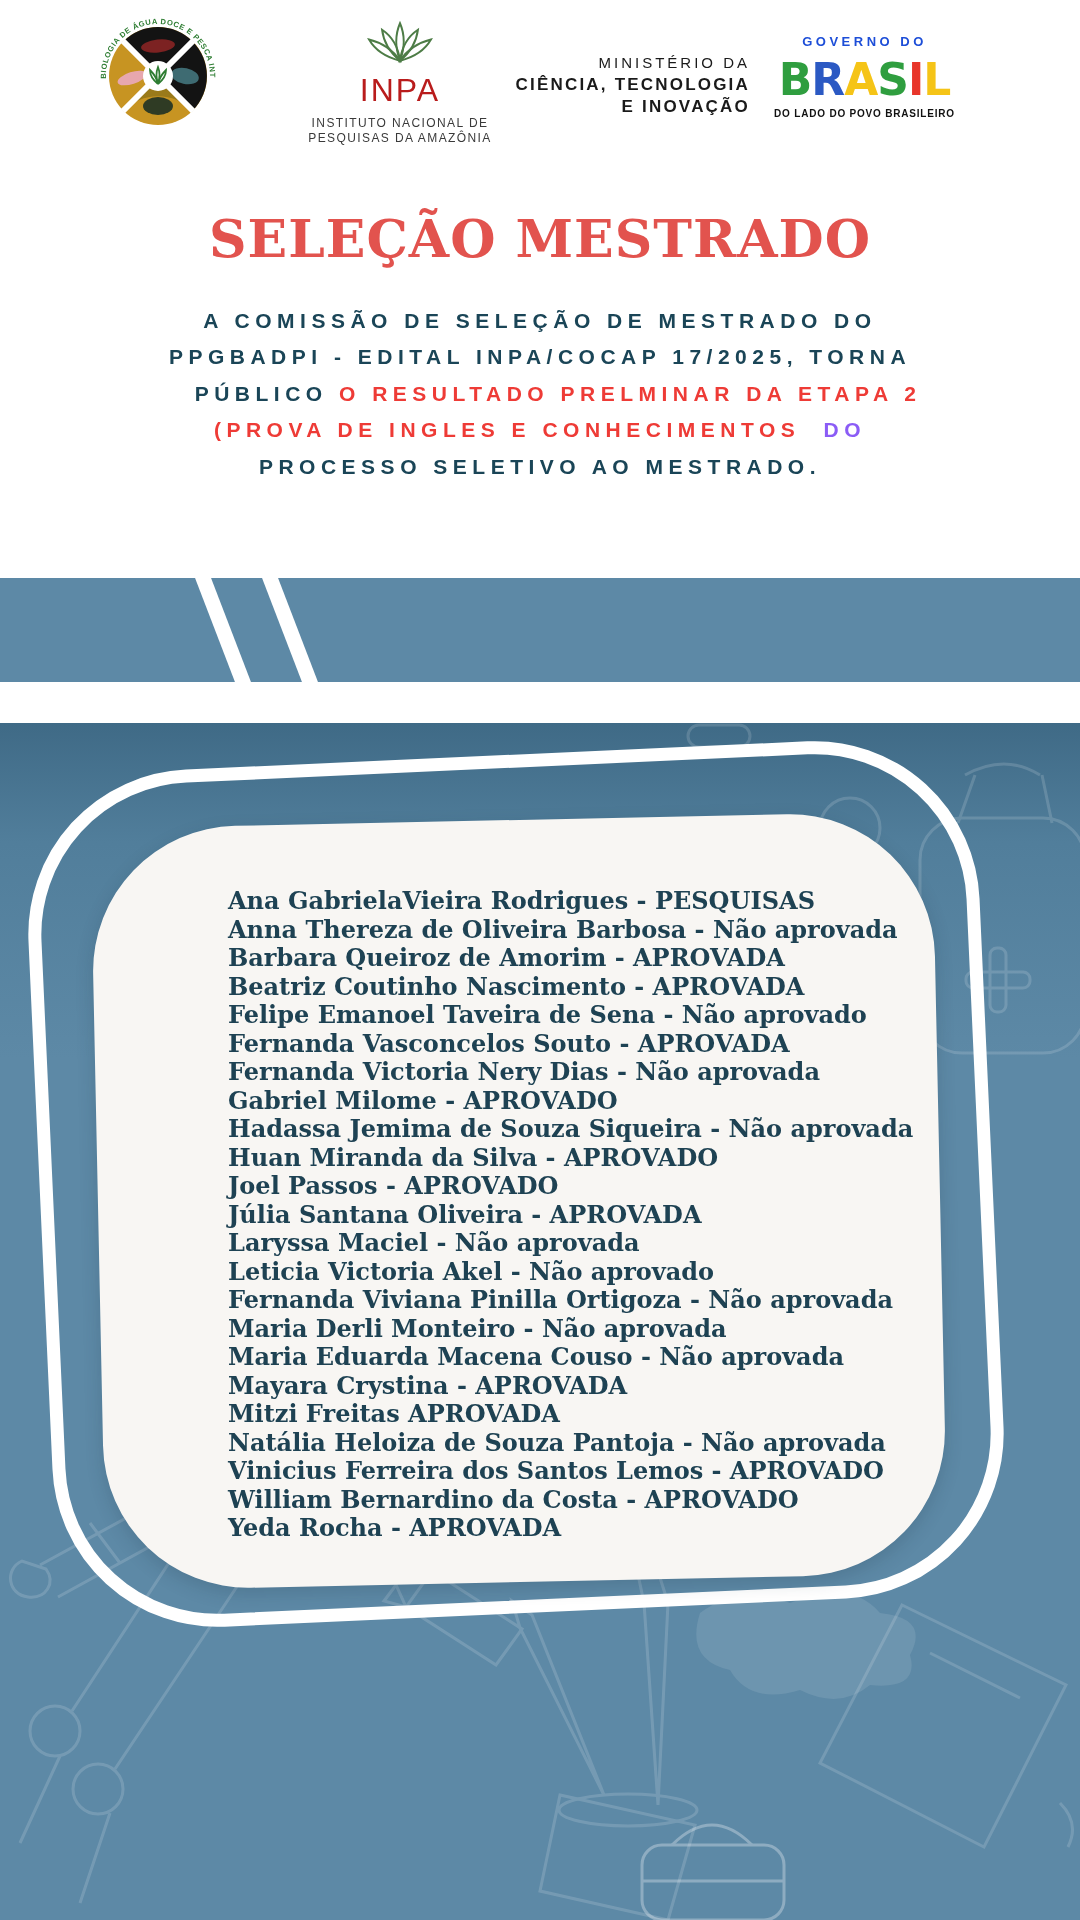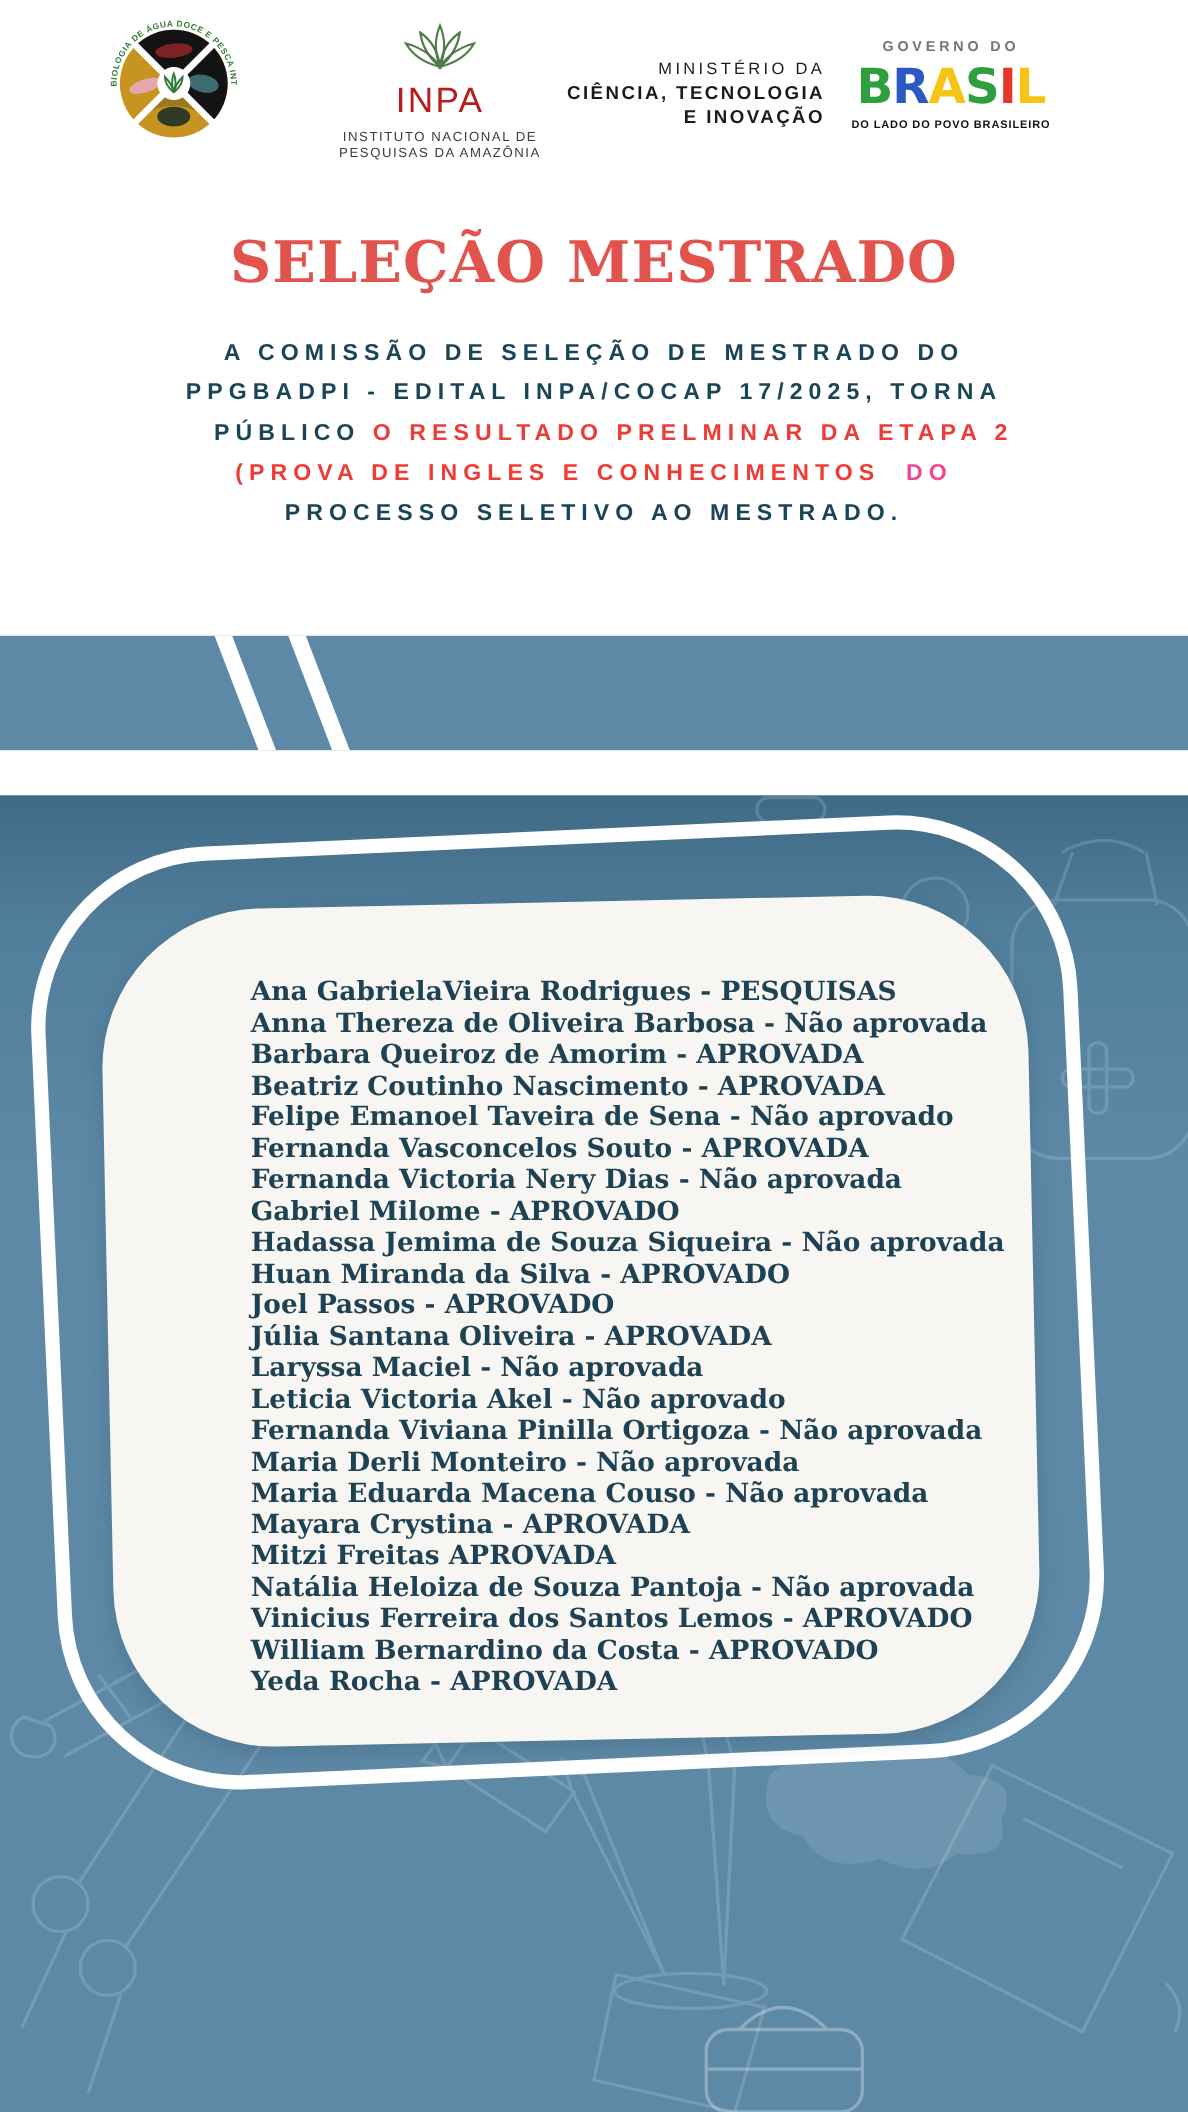--- a/index.html
+++ b/index.html
@@ -10,21 +10,21 @@
   
   .header { position:absolute; left:0; top:0; width:1080px; height:150px; }
   .ppg-logo { position:absolute; left:92px; top:6px; width:132px; height:132px; }
   .inpa-logo { position:absolute; left:295px; top:20px; width:210px; height:118px; text-align:center; }
   .inpa-acronym { font-weight:400; font-size:32px; letter-spacing:2px; color:#b91c1c; line-height:44px; }
   .inpa-sub { font-size:12px; letter-spacing:1.4px; color:#3a3a3a; line-height:15px; margin-top:4px; font-weight:500; }
   .ministry-logo { position:absolute; left:505px; top:52px; width:245px; text-align:right; color:#1a1a1a; }
   .ministry-l1 { font-size:15px; letter-spacing:3px; font-weight:500; line-height:22px; }
   .ministry-l2, .ministry-l3 { font-size:17px; letter-spacing:2.2px; font-weight:800; line-height:22px; }
   .gov-logo { position:absolute; left:762px; top:34px; width:205px; text-align:center; }
-  .gov-top { font-size:13px; font-weight:800; letter-spacing:3.5px; color:#737373; }
+  .gov-top { font-size:13px; font-weight:800; letter-spacing:3.5px; color:#1d4ed8; }
   .gov-word { display:flex; justify-content:center; align-items:flex-end; height:54px; margin-top:2px; }
   .gov-word span { font-family:"DejaVu Sans", sans-serif; font-weight:800; font-size:44px; line-height:50px; letter-spacing:-1px; }
   .gov-bottom { font-size:10px; font-weight:700; letter-spacing:0.8px; color:#111; margin-top:3px; }
 
   
   .poster-title { position:absolute; left:0; top:208px; width:1080px; text-align:center;
     font-family:"DejaVu Serif", serif; font-weight:700; font-size:52px; letter-spacing:1px; color:#e2534e; }
   .announcement { position:absolute; left:0; top:303px; width:1080px; text-align:center; }
   .ann-line { font-weight:700; font-size:21px; letter-spacing:5.5px; line-height:36.4px; white-space:nowrap; }
 
@@ -117,21 +117,21 @@
       <div class="gov-bottom">DO LADO DO POVO BRASILEIRO</div>
     </div>
   </div>
 
   <div class="poster-title">SELEÇÃO MESTRADO</div>
 
   <div class="announcement">
       <div class="ann-line"><span style="color: rgb(26, 69, 87);">A COMISSÃO DE SELEÇÃO DE MESTRADO DO</span></div>
       <div class="ann-line"><span style="color: rgb(26, 69, 87);">PPGBADPI - EDITAL INPA/COCAP 17/2025, TORNA</span></div>
       <div class="ann-line"><span style="color: rgb(26, 69, 87); margin-left: 36px;">PÚBLICO </span><span style="color: rgb(238, 59, 54);">O RESULTADO PRELMINAR DA ETAPA 2</span></div>
-      <div class="ann-line"><span style="color: rgb(238, 59, 54);">(PROVA DE INGLES E CONHECIMENTOS </span><span style="color: #ec4899; padding-left: 12px;">DO</span></div>
+      <div class="ann-line"><span style="color: rgb(238, 59, 54);">(PROVA DE INGLES E CONHECIMENTOS </span><span style="color: #8b5cf6; padding-left: 12px;">DO</span></div>
       <div class="ann-line"><span style="color: rgb(26, 69, 87);">PROCESSO SELETIVO AO MESTRADO.</span></div>
     </div>
 
   <div class="stripe-band">
     <div class="stripe s1"></div>
     <div class="stripe s2"></div>
   </div>
 
   <div class="blue-section">
 

